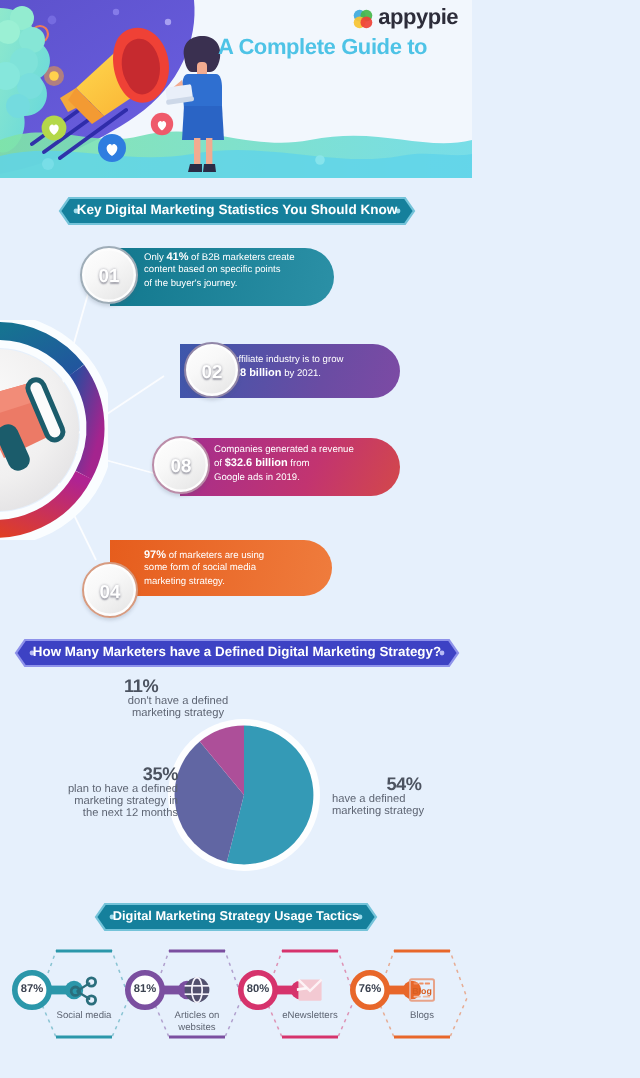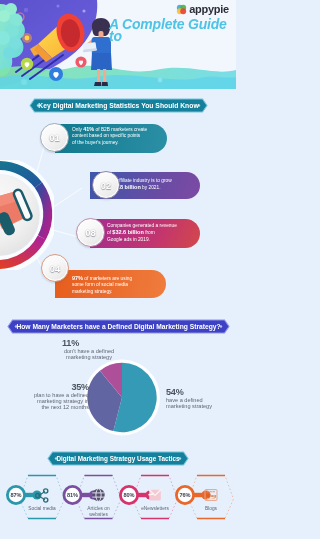--- a/index.html
+++ b/index.html
@@ -7,21 +7,21 @@
        font-family:"Liberation Sans",sans-serif;-webkit-font-smoothing:antialiased;}
   #page{position:relative;width:236px;height:539px;overflow:hidden;background:#e6f0fc;}
 
   
   .hero{position:absolute;left:0;top:0;width:236px;height:89px;overflow:hidden;}
   .hero > svg{position:absolute;left:0;top:0;}
   .brand{position:absolute;right:7px;top:3px;display:flex;align-items:center;gap:2px;z-index:8;}
   .brand-text{font-size:11px;font-weight:700;color:#2d2d3a;letter-spacing:-0.25px;}
   .hero-title{position:absolute;left:109px;top:18px;z-index:8;}
   .hero-title div{letter-spacing:-0.2px;}
-  .hero-title .l1{font-size:14px;font-weight:700;color:#4ec3e6;line-height:12px;font-style:italic;}
+  .hero-title .l1{font-size:11px;font-weight:700;color:#4ec3e6;line-height:12px;}
   .hero-title .l2,.hero-title .l3{font-size:10px;font-weight:700;color:#1a3480;line-height:12px;}
 
   
   .ribbon{position:absolute;z-index:6;}
   .ribbon .rtext{position:absolute;left:0;top:0;width:100%;height:100%;
       display:flex;align-items:center;justify-content:center;
       color:#fff;font-size:6.77px;font-weight:700;letter-spacing:0.01px;white-space:nowrap;}
   .ribbon.b2 .rtext{font-size:6.68px;}
   .ribbon.b3 .rtext{font-size:6.39px;}
 
@@ -35,21 +35,21 @@
      font-size:9.4px;font-weight:700;z-index:7;box-sizing:border-box;
      box-shadow:inset 0 0 0 1.2px #fdfdfd, 0 1.2px 1.8px rgba(80,95,115,.2);}
   .numcircle i{font-style:normal;color:#ffffff;letter-spacing:0px;
      text-shadow:0 0 1.3px rgba(168,168,176,.98),0 .8px .8px rgba(150,150,162,.85);text-align:center;}
 
   
   .donut{position:absolute;z-index:4;}
 
   
   .callout{position:absolute;z-index:6;}
-  .callout .pc{font-size:9.1px;font-weight:700;color:#4c5360;letter-spacing:-0.2px;line-height:10px;}
+  .callout .pc{font-size:9.1px;font-weight:700;color:#4c5360;letter-spacing:-0.2px;line-height:10px;text-align:center;}
   .callout .cd{font-size:5.6px;line-height:6.2px;color:#5e6573;}
 
   
   .tlabel{position:absolute;text-align:center;font-size:4.8px;line-height:5.5px;color:#5e6573;}
   .tpct{position:absolute;display:flex;align-items:center;justify-content:center;
         font-size:5.6px;font-weight:700;}
 </style>
 </head>
 <body>
 
@@ -266,21 +266,21 @@
           <i>08</i>
         </div>
       </div>
       <div>
         <div class="pill" style="left:55px;top:270px;width:111px;height:28px;border-radius:0 14px 14px 0;background:linear-gradient(100deg,#e65d1d 0%,#ef7c3d 100%);"></div>
         <div class="ptext" style="left:72px;top:274.5px;">
           <div><b>97%</b><span> of marketers are using</span></div>
           <div><span>some form of social media</span></div>
           <div><span>marketing strategy.</span></div>
         </div>
-        <div class="numcircle" style="left:41px;top:254px;width:28px;height:28px;border:1.1px solid #d79b80;">
+        <div class="numcircle" style="left:41px;top:281px;width:28px;height:28px;border:1.1px solid #d79b80;">
           <i>04</i>
         </div>
       </div>
     </div>
 
   <div class="ribbon b2" style="left:7px;top:319px;width:223px;height:15px;">
     <svg width="223" height="15" viewBox="0 0 223 15">
       <path d="M5.5,1 L217.5,1 L222,7.5 L217.5,14 L5.5,14 L1,7.5 Z" fill="#3d42c4" stroke="#8e92ea" stroke-width="1.1"></path>
       <circle cx="9" cy="7.5" r="1.2" fill="#b8bbf5"></circle>
       <circle cx="214" cy="7.5" r="1.2" fill="#b8bbf5"></circle>

